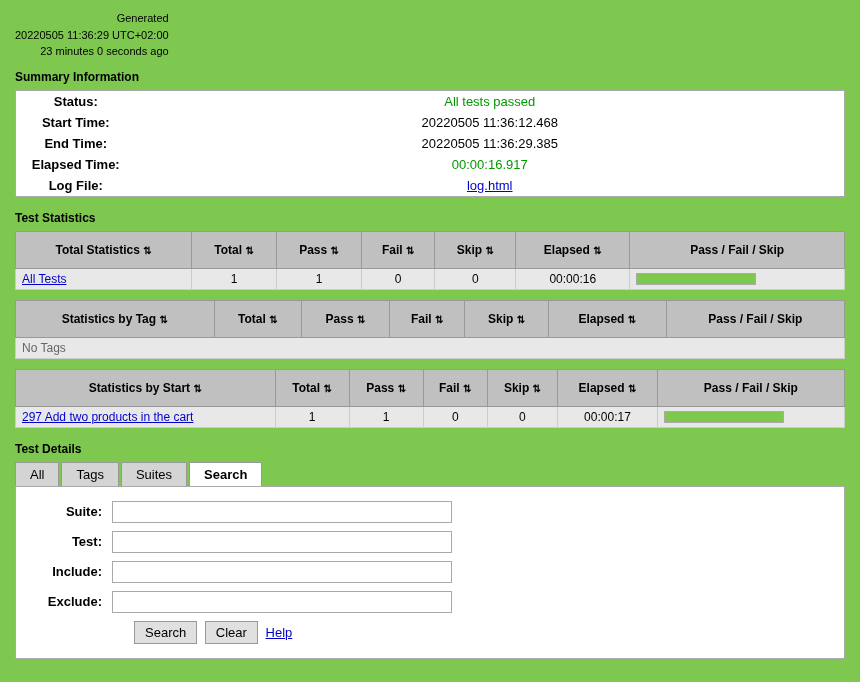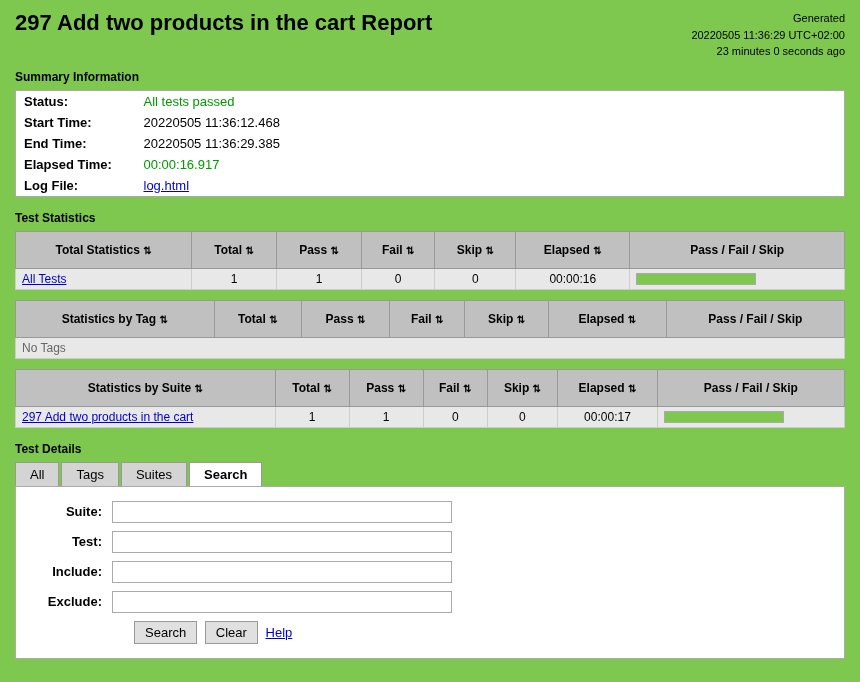--- a/index.html
+++ b/index.html
@@ -34,20 +34,21 @@
       margin-bottom: 6px;
     }
     .section {
       margin-bottom: 14px;
     }
     .summary-table {
       width: 100%;
       border-collapse: collapse;
       background-color: #fff;
       border: 1px solid #aaa;
+      text-align: center;
     }
     .summary-table td {
       padding: 3px 8px;
       vertical-align: top;
     }
     .summary-table td:first-child {
       font-weight: bold;
       white-space: nowrap;
       width: 120px;
     }
@@ -165,21 +166,20 @@
       font-size: 13px;
     }
 
     
     .sort-arrow { font-size: 10px; }
   </style>
 </head>
 <body>
 
 <div class="header-area">
-  <h1>297 Add two products in the cart Report</h1>
   <div class="generated-info">
     <span>Generated</span><br>
     <span>20220505 11:36:29 UTC+02:00</span><br>
     <span>23 minutes 0 seconds ago</span>
   </div>
 </div>
 
 <div class="section">
   <h2>Summary Information</h2>
   <table class="summary-table">
@@ -280,21 +280,21 @@
       <tr class="no-data">
         <td colspan="7">No Tags</td>
       </tr>
     </tbody>
   </table>
 
   <table class="stats-table">
     <thead>
       <tr>
         <th class="name-col">
-          <span>Statistics by Suite</span> <span class="sort-arrow">⇅</span>
+          <span>Statistics by Start</span> <span class="sort-arrow">⇅</span>
         </th>
         <th>
           <span>Total</span> <span class="sort-arrow">⇅</span>
         </th>
         <th>
           <span>Pass</span> <span class="sort-arrow">⇅</span>
         </th>
         <th>
           <span>Fail</span> <span class="sort-arrow">⇅</span>
         </th>

